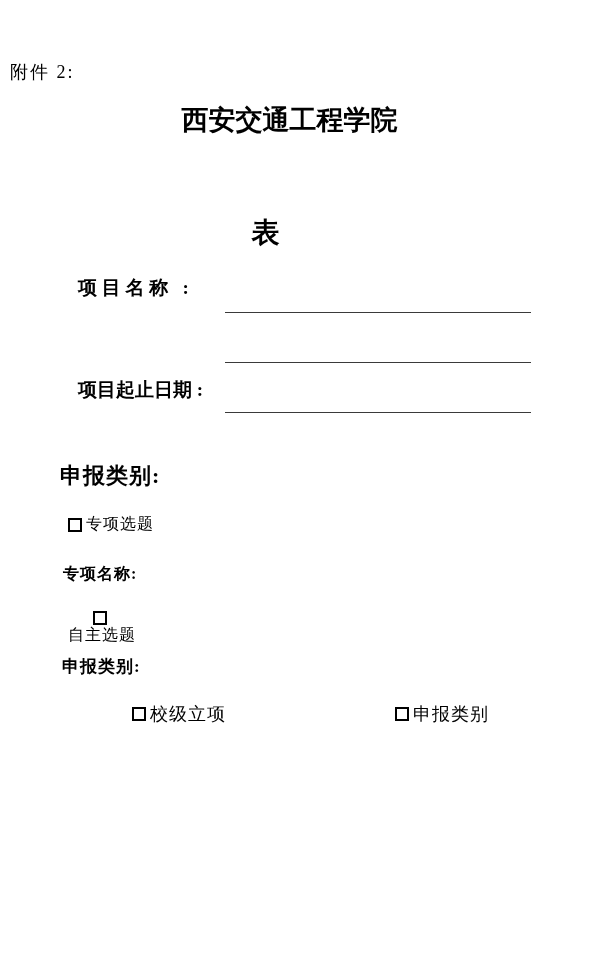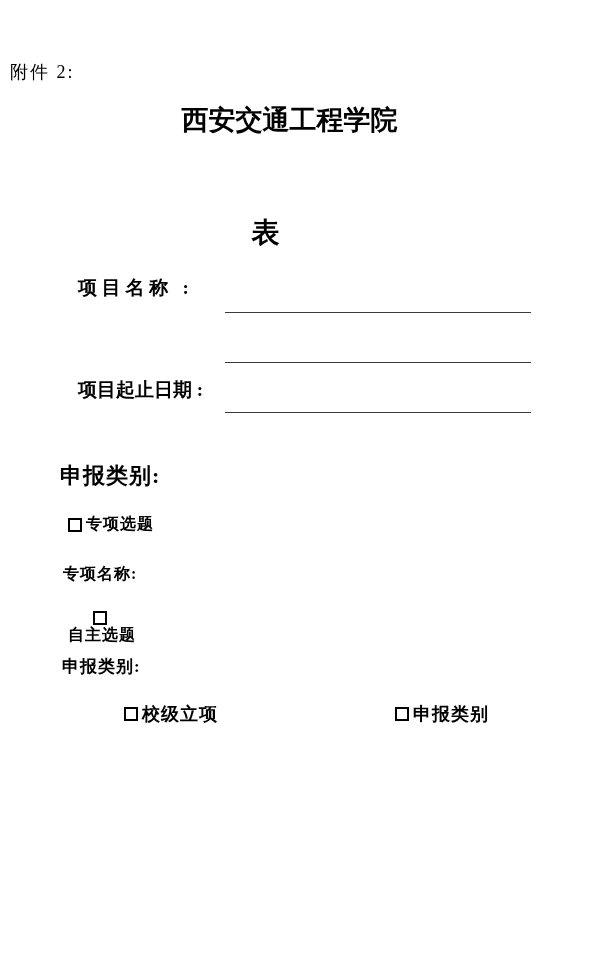--- a/index.html
+++ b/index.html
@@ -64,34 +64,34 @@
     font-weight: bold;
   }
   .cat-heading   { left: 52px; top: 461px; font-size: 22px; letter-spacing: 1px; padding-left: 8px; }
   .special-name  { left: 63px; top: 564px; font-size: 16px; letter-spacing: 1px; }
   .topic-cat     { left: 62px; top: 655px; font-size: 17px; letter-spacing: 1px; }
 
   .option {
     position: absolute;
     display: flex;
     align-items: center;
-    font-weight: bold;
+    font-weight: normal;
   }
   .option .cbx {
     display: inline-block;
     width: 10px;
     height: 10px;
     border: 2px solid #000;
     background: #fff;
     margin-right: 4px;
     flex: 0 0 auto;
   }
   .opt-special { left: 68px;  top: 514px; font-size: 16px; letter-spacing: 1px; }
   .opt-self    { left: 68px;  top: 611px; font-size: 16px; letter-spacing: 1px; flex-direction: column; }
-  .opt-school  { left: 124px; top: 702px; font-size: 18px; letter-spacing: 1px; }
+  .opt-school  { left: 132px; top: 702px; font-size: 18px; letter-spacing: 1px; }
   .opt-general { left: 395px; top: 702px; font-size: 18px; letter-spacing: 1px; }
 
   
   .footer {
     position: absolute;
     left: 0; right: 0;
     top: 830px;
     text-align: center;
     font-weight: bold;
     font-size: 19px;

